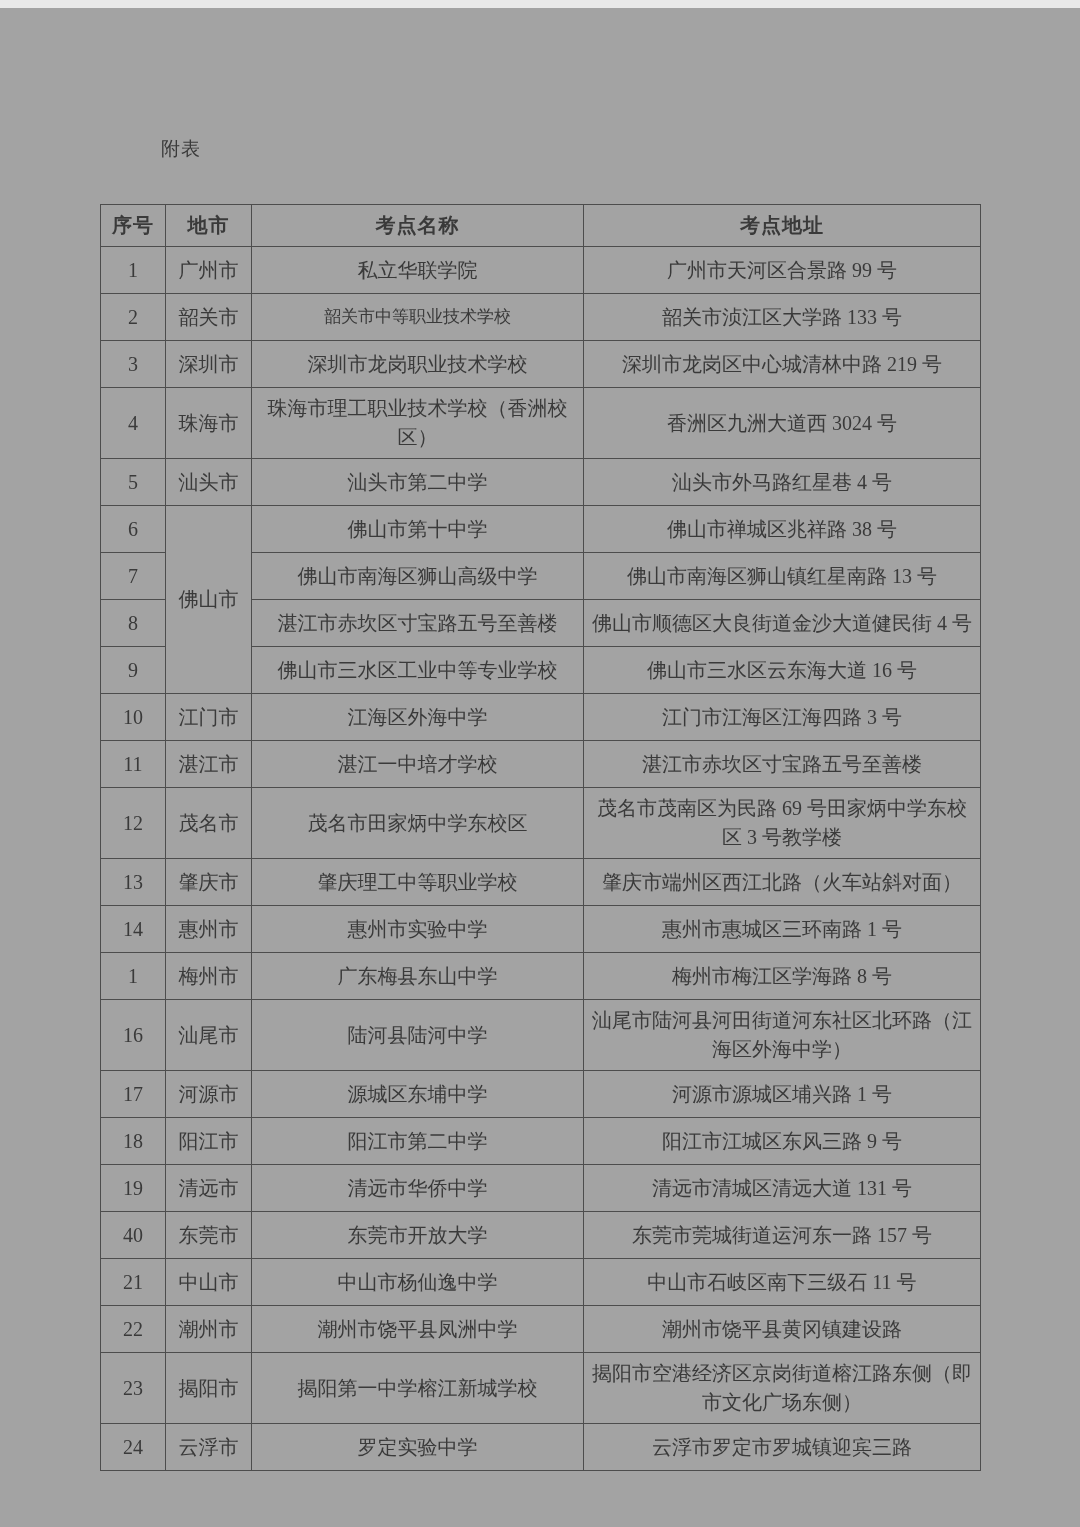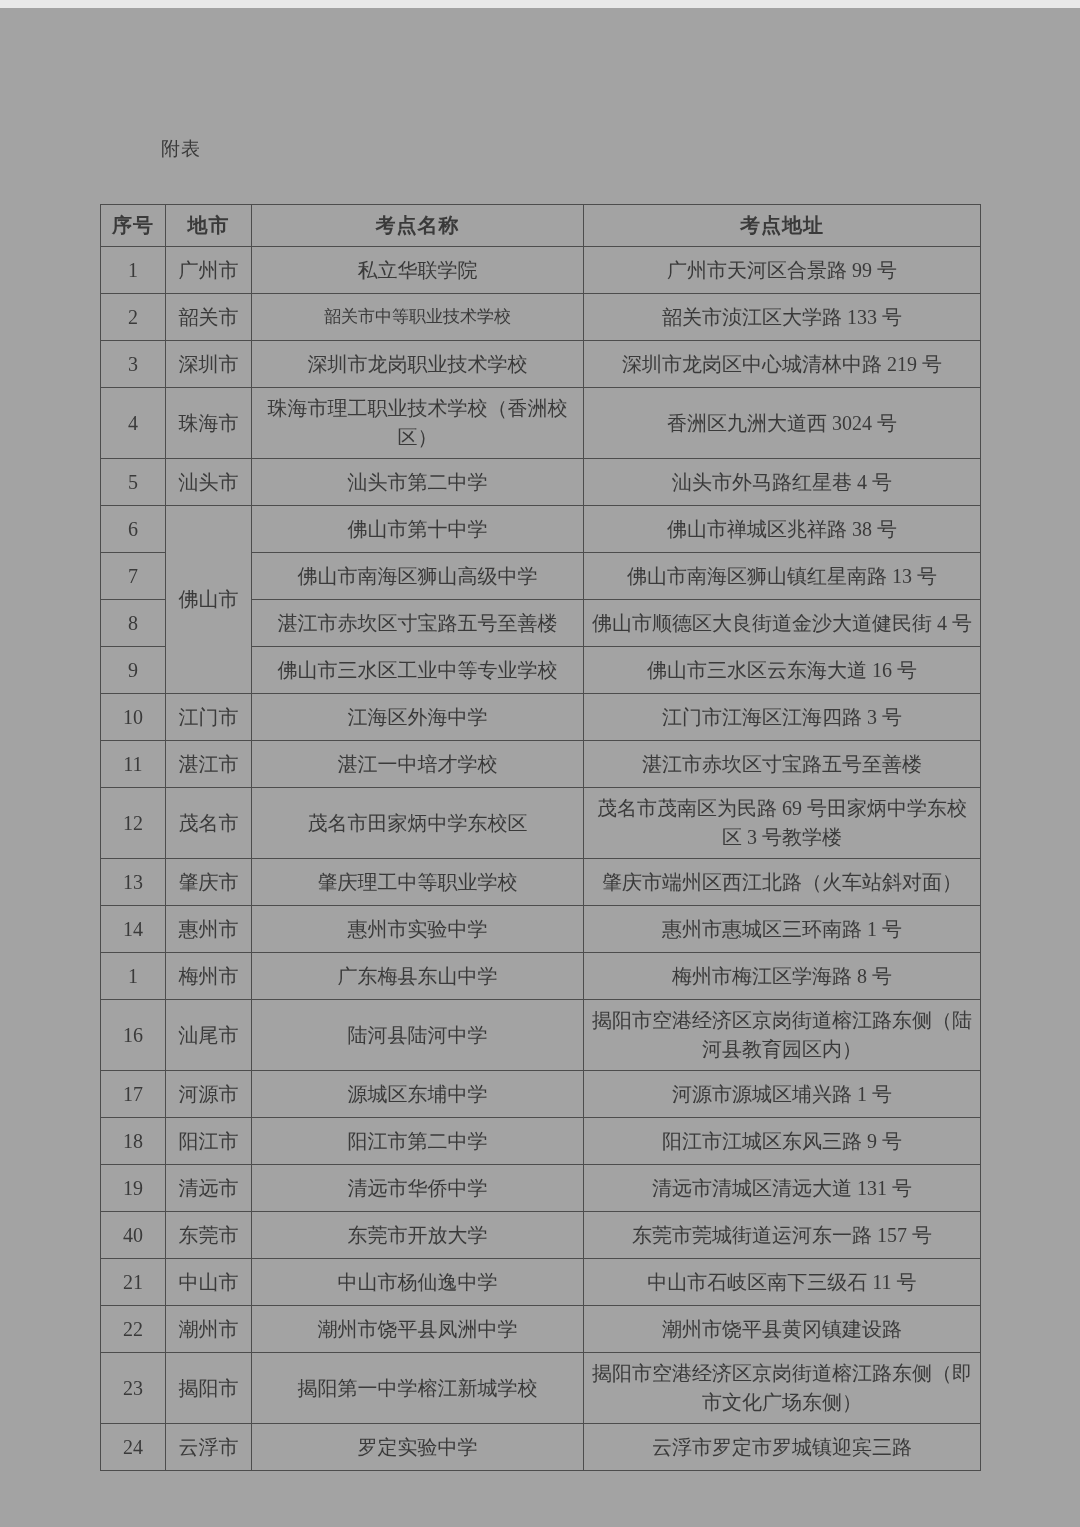--- a/index.html
+++ b/index.html
@@ -168,21 +168,21 @@
         <tr>
           <td>1</td>
           <td>梅州市</td>
           <td>广东梅县东山中学</td>
           <td>梅州市梅江区学海路 8 号</td>
         </tr>
         <tr>
           <td>16</td>
           <td>汕尾市</td>
           <td>陆河县陆河中学</td>
-          <td>揭阳市空港经济区京岗街道榕江路东侧（陆河县教育园区内）</td>
+          <td>汕尾市陆河县河田街道河东社区北环路（江海区外海中学）</td>
         </tr>
         <tr>
           <td>17</td>
           <td>河源市</td>
           <td>源城区东埔中学</td>
           <td>河源市源城区埔兴路 1 号</td>
         </tr>
         <tr>
           <td>18</td>
           <td>阳江市</td>

